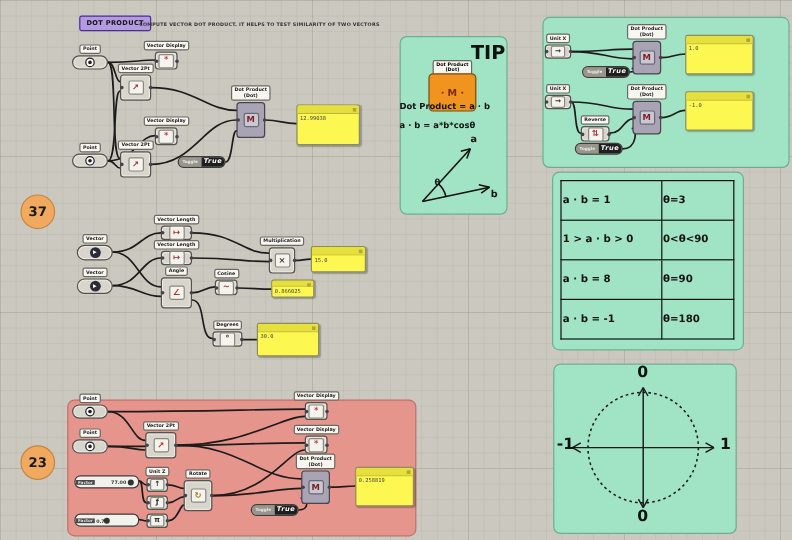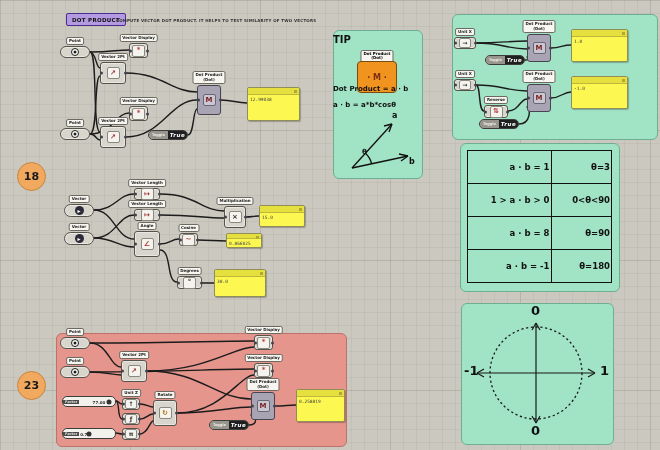--- a/index.html
+++ b/index.html
@@ -45,33 +45,33 @@
   .p-head::after{content:'';position:absolute;right:2px;top:1.5px;width:3px;height:3px;background:#b0aa35}
   .p-body{flex:1;font-family:"DejaVu Sans Mono",monospace;font-size:4.5px;color:#444;padding:1.5px 2px}
   
   #hdr-title{position:absolute;left:66px;top:13px;z-index:3;background:#b49ae0;border:1px solid #4a2d8f;border-radius:2px;
              font-size:5.5px;font-weight:bold;color:#111;padding:2.5px 5px;letter-spacing:.3px}
   #hdr-sub{position:absolute;left:116px;top:17.5px;z-index:3;font-size:4px;font-weight:bold;color:#333;letter-spacing:.2px}
   .badge{position:absolute;width:27px;height:27px;border-radius:50%;background:#f0a95f;border:1px solid #c4873f;z-index:3;
          display:flex;align-items:center;justify-content:center;font-size:11px;font-weight:bold;color:#1a1a1a}
   
   .overlay{position:absolute;z-index:2}
-  #tip-title{position:absolute;left:0;right:0;top:4px;text-align:left;font-size:10px;font-weight:bold;color:#111}
+  #tip-title{position:absolute;left:0;right:0;top:4px;text-align:right;font-size:16px;font-weight:bold;color:#111}
   #tip-tag{position:absolute;left:50%;top:20px;transform:translateX(-50%);background:#f7f6f1;border:1px solid #6b6962;
            border-radius:2px;font-size:4px;line-height:1.2;padding:0.5px 2px;white-space:pre;text-align:center;font-weight:bold}
   #tip-node{position:absolute;left:50%;top:31px;transform:translateX(-50%);width:38px;height:30px;background:#f0941f;
             border:1.5px solid #7a4a10;border-radius:4px;display:flex;align-items:center;justify-content:center}
   #tip-node .m{color:#7b2d0e;font-size:8px;font-weight:bold}
   #tip-node .m::before{content:'· '}#tip-node .m::after{content:' ·'}
   .tip-f{position:absolute;left:0;right:0;font-size:7px;font-weight:bold;color:#111}
   #tip-diag{position:absolute;left:3px;top:84px;width:82px;height:60px}
   .tip-lbl{position:absolute;font-size:8px;font-weight:bold;color:#111}
   
   #dot-table{border-collapse:collapse;width:145px;height:133px}
-  #dot-table td{border:1.6px solid #111;text-align:right;vertical-align:middle;font-size:8.5px;font-weight:bold;color:#111;height:25px}
+  #dot-table td{border:1.6px solid #111;text-align:left;vertical-align:middle;font-size:8.5px;font-weight:bold;color:#111;height:25px}
   
   .circ-lbl{position:absolute;font-size:13px;font-weight:bold;color:#111}
 </style>
 </head>
 <body>
 
 <div id="canvas">
     <div class="group" style="left: 56px; top: 333px; width: 289px; height: 112px; background: rgb(230, 149, 141); border: 1px solid rgb(192, 113, 104);"></div>
     <div class="group" style="left: 461px; top: 303px; width: 151px; height: 140px; background: rgb(160, 227, 197); border: 1px solid rgb(111, 174, 146);"></div>
     <div class="group" style="left: 460px; top: 143px; width: 158px; height: 147px; background: rgb(160, 227, 197); border: 1px solid rgb(111, 174, 146);"></div>
@@ -123,21 +123,21 @@
       <path d="M476,85 C502,85 507,91 527,91" fill="none" stroke="#1c1c1c" stroke-width="1.4" stroke-linecap="round"></path>
       <path d="M476,85 C481,85 478,111 484,111" fill="none" stroke="#1c1c1c" stroke-width="1.4" stroke-linecap="round"></path>
       <path d="M508,111 C519,111 520,99 527,99" fill="none" stroke="#1c1c1c" stroke-width="1.4" stroke-linecap="round"></path>
       <path d="M519,124 C531,124 531,107 527,107" fill="none" stroke="#1c1c1c" stroke-width="1.4" stroke-linecap="round"></path>
       <path d="M551,98 C561,98 563,92 571,92" fill="none" stroke="#1c1c1c" stroke-width="1.4" stroke-linecap="round"></path>
     </svg>
 
   <div id="hdr-title">DOT PRODUCT</div>
   <div id="hdr-sub">COMPUTE VECTOR DOT PRODUCT. IT HELPS TO TEST SIMILARITY OF TWO VECTORS</div>
 
-  <div class="badge" style="left:17px;top:162px">18</div>
+  <div class="badge" style="left:17px;top:162px">37</div>
   <div class="badge" style="left:17px;top:371px">23</div>
 
   <div class="overlay" style="left:333px;top:30px;width:88px;height:147px">
     <div id="tip-title">TIP</div>
     <div id="tip-tag">Dot Product
 (Dot)</div>
     <div id="tip-node">
       <span class="m">M</span>
     </div>
     <div class="tip-f" style="top:55px">Dot Product = a · b</div>

